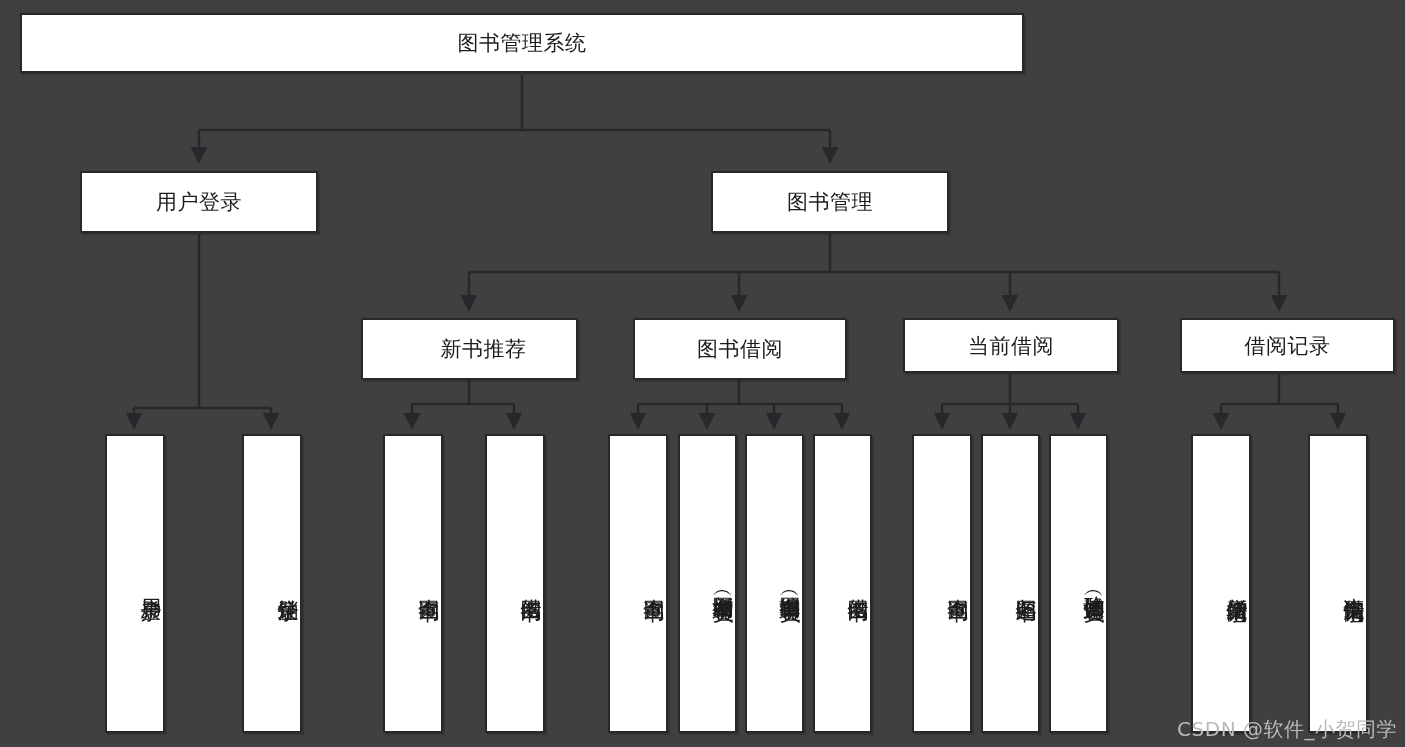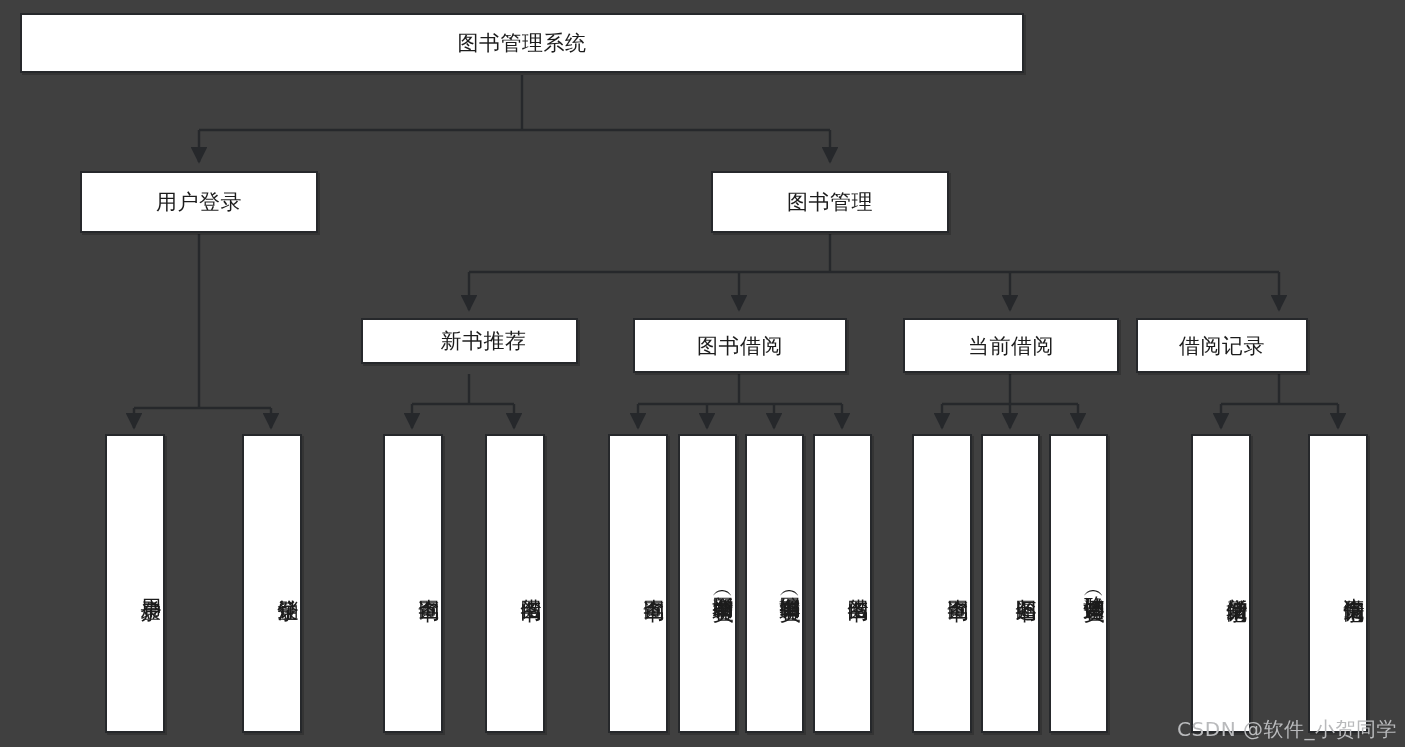--- a/index.html
+++ b/index.html
@@ -131,33 +131,33 @@
   </div>
 
   <div class="node" style="left:80px; top:171px; width:238px; height:62px;">
     <span class="hlabel">用户登录</span>
   </div>
 
   <div class="node" style="left:711px; top:171px; width:238px; height:62px;">
     <span class="hlabel">图书管理</span>
   </div>
 
-  <div class="node" style="left:361px; top:318px; width:217px; height:46px;padding-left:28px;">
+  <div class="node" style="left:361px; top:318px; width:217px; height:62px;padding-left:28px;">
     <span class="hlabel">新书推荐</span>
   </div>
 
-  <div class="node" style="left:633px; top:318px; width:214px; height:55px;">
+  <div class="node" style="left:633px; top:318px; width:214px; height:62px;">
     <span class="hlabel">图书借阅</span>
   </div>
 
   <div class="node" style="left:903px; top:318px; width:216px; height:55px;">
     <span class="hlabel">当前借阅</span>
   </div>
 
-  <div class="node" style="left:1136px; top:318px; width:172px; height:55px;">
+  <div class="node" style="left:1180px; top:318px; width:215px; height:55px;">
     <span class="hlabel">借阅记录</span>
   </div>
 
   <div class="node leaf" style="left:105px; top:434px; width:60px; height:299px;">
     <span class="vlabel">用户登录</span>
   </div>
 
   <div class="node leaf" style="left:242px; top:434px; width:60px; height:299px;">
     <span class="vlabel">注销登录</span>
   </div>

